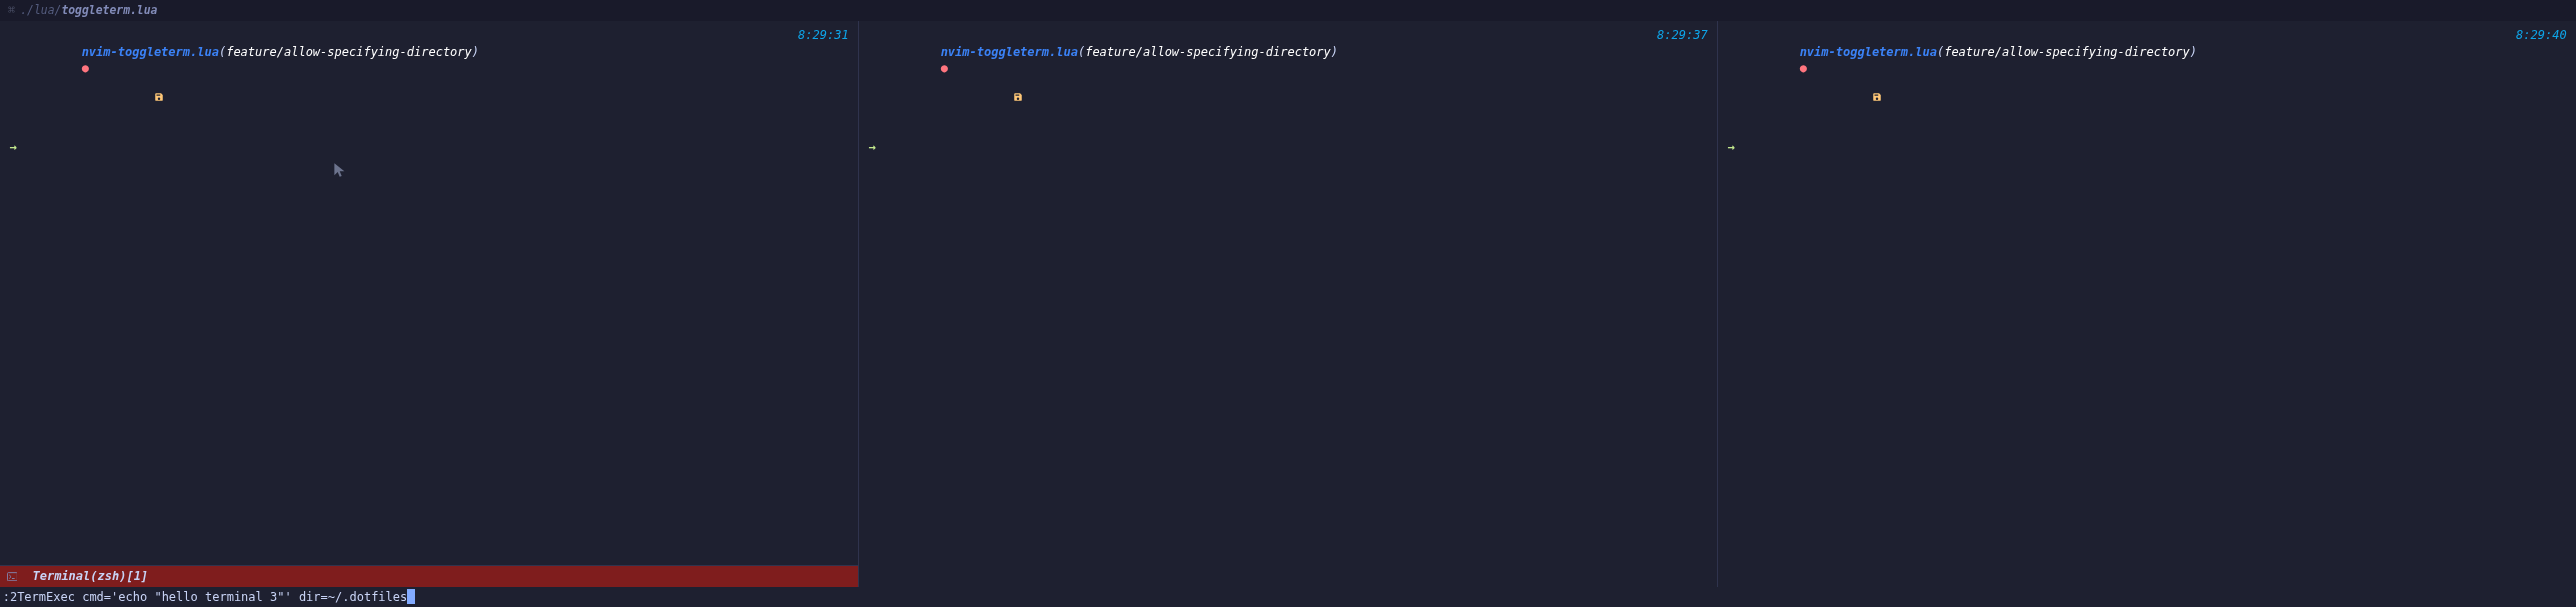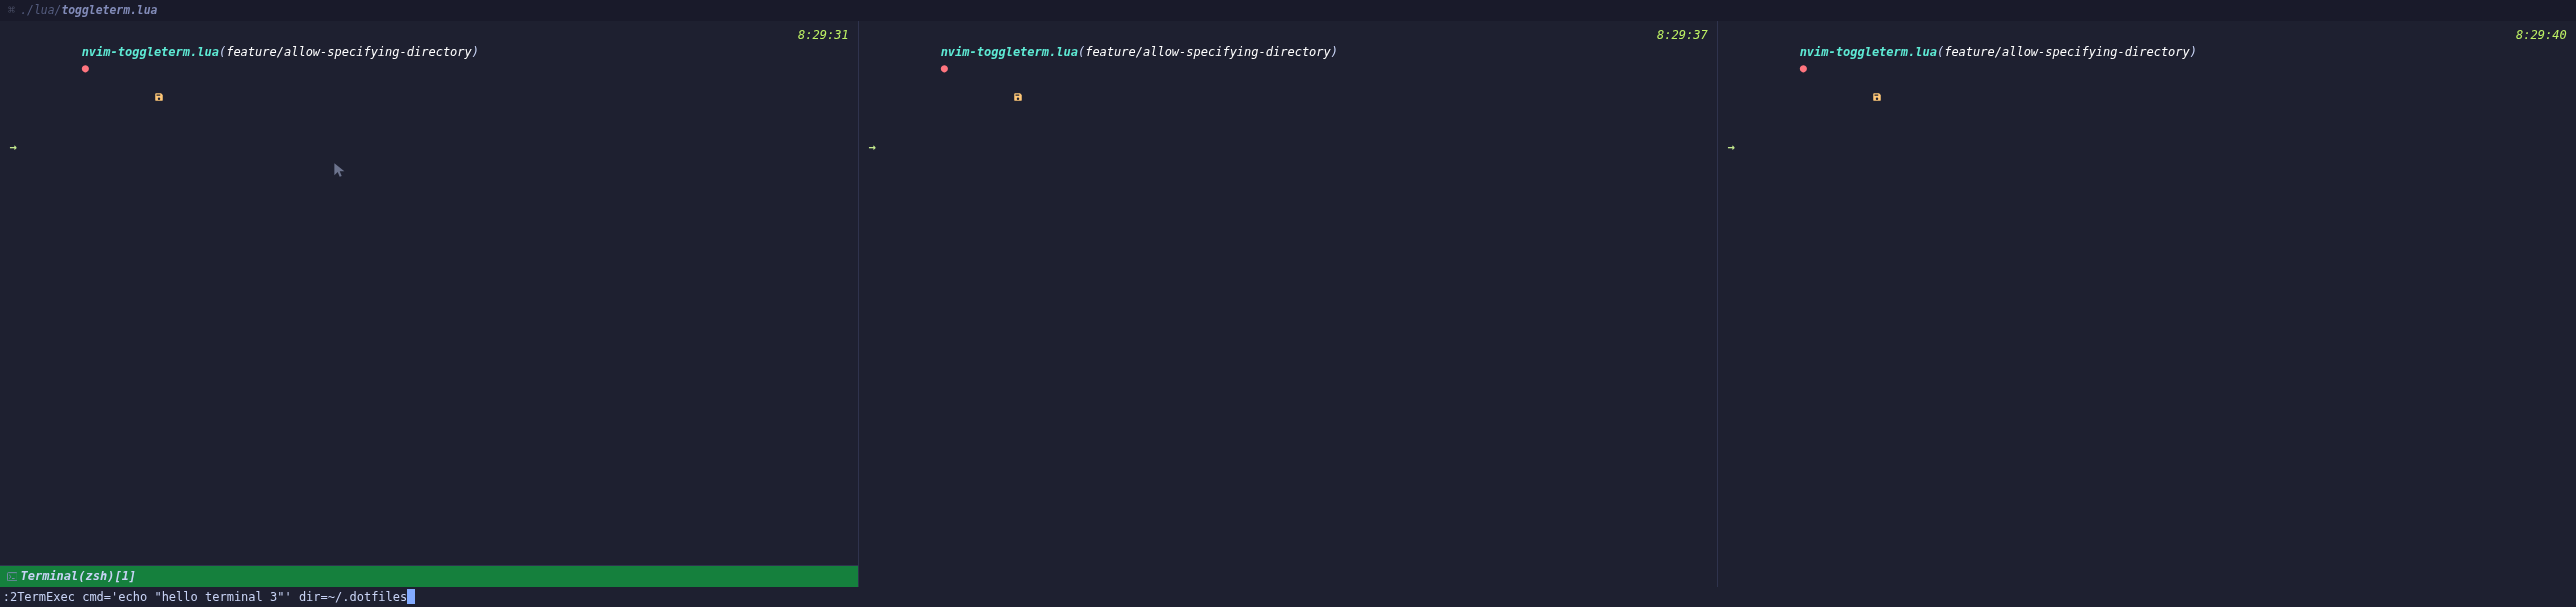--- a/index.html
+++ b/index.html
@@ -65,21 +65,21 @@
     .prompt-header {
       display: flex;
       justify-content: space-between;
       align-items: flex-start;
     }
     .prompt-left {
       white-space: pre-wrap;
       word-break: break-word;
     }
     .repo {
-      color: #5eead4;
+      color: #3b82f6;
       font-weight: bold;
       margin-top: 17px;
     }
     .paren {
       color: #c8d3f5;
       font-style: italic;
     }
     .branch {
       color: #ffffff;
     }
@@ -90,43 +90,43 @@
     .save-icon {
       color: #ffc777;
       font-style: normal;
       font-size: 10px;
       display: inline-block;
       vertical-align: middle;
       position: relative;
       top: -1.3px;
     }
     .time {
-      color: #bef264;
+      color: #0ea5e9;
       font-style: italic;
       white-space: nowrap;
       padding-left: 8px;
     }
     .prompt-arrow {
       color: #c3e88d;
       font-style: normal;
       margin-top: 2.7px;
       font-weight: bold;
     }
     .cursor-mouse {
       position: absolute;
       color: #6c738d;
       font-style: normal;
       font-size: 15px;
     }
     .pane-status {
       display: flex;
       align-items: center;
-      gap: 3px;
+      gap: 15px;
       padding: 2px 6.7px;
-      background: #15803d;
+      background: #7f1d1d;
       border-top: 0.7px solid #2f334d;
     }
     .status-icon {
       font-style: normal;
       color: #828bb8;
     }
     .status-label {
       color: #c8d3f5;
       font-weight: bold;
       font-style: italic;

